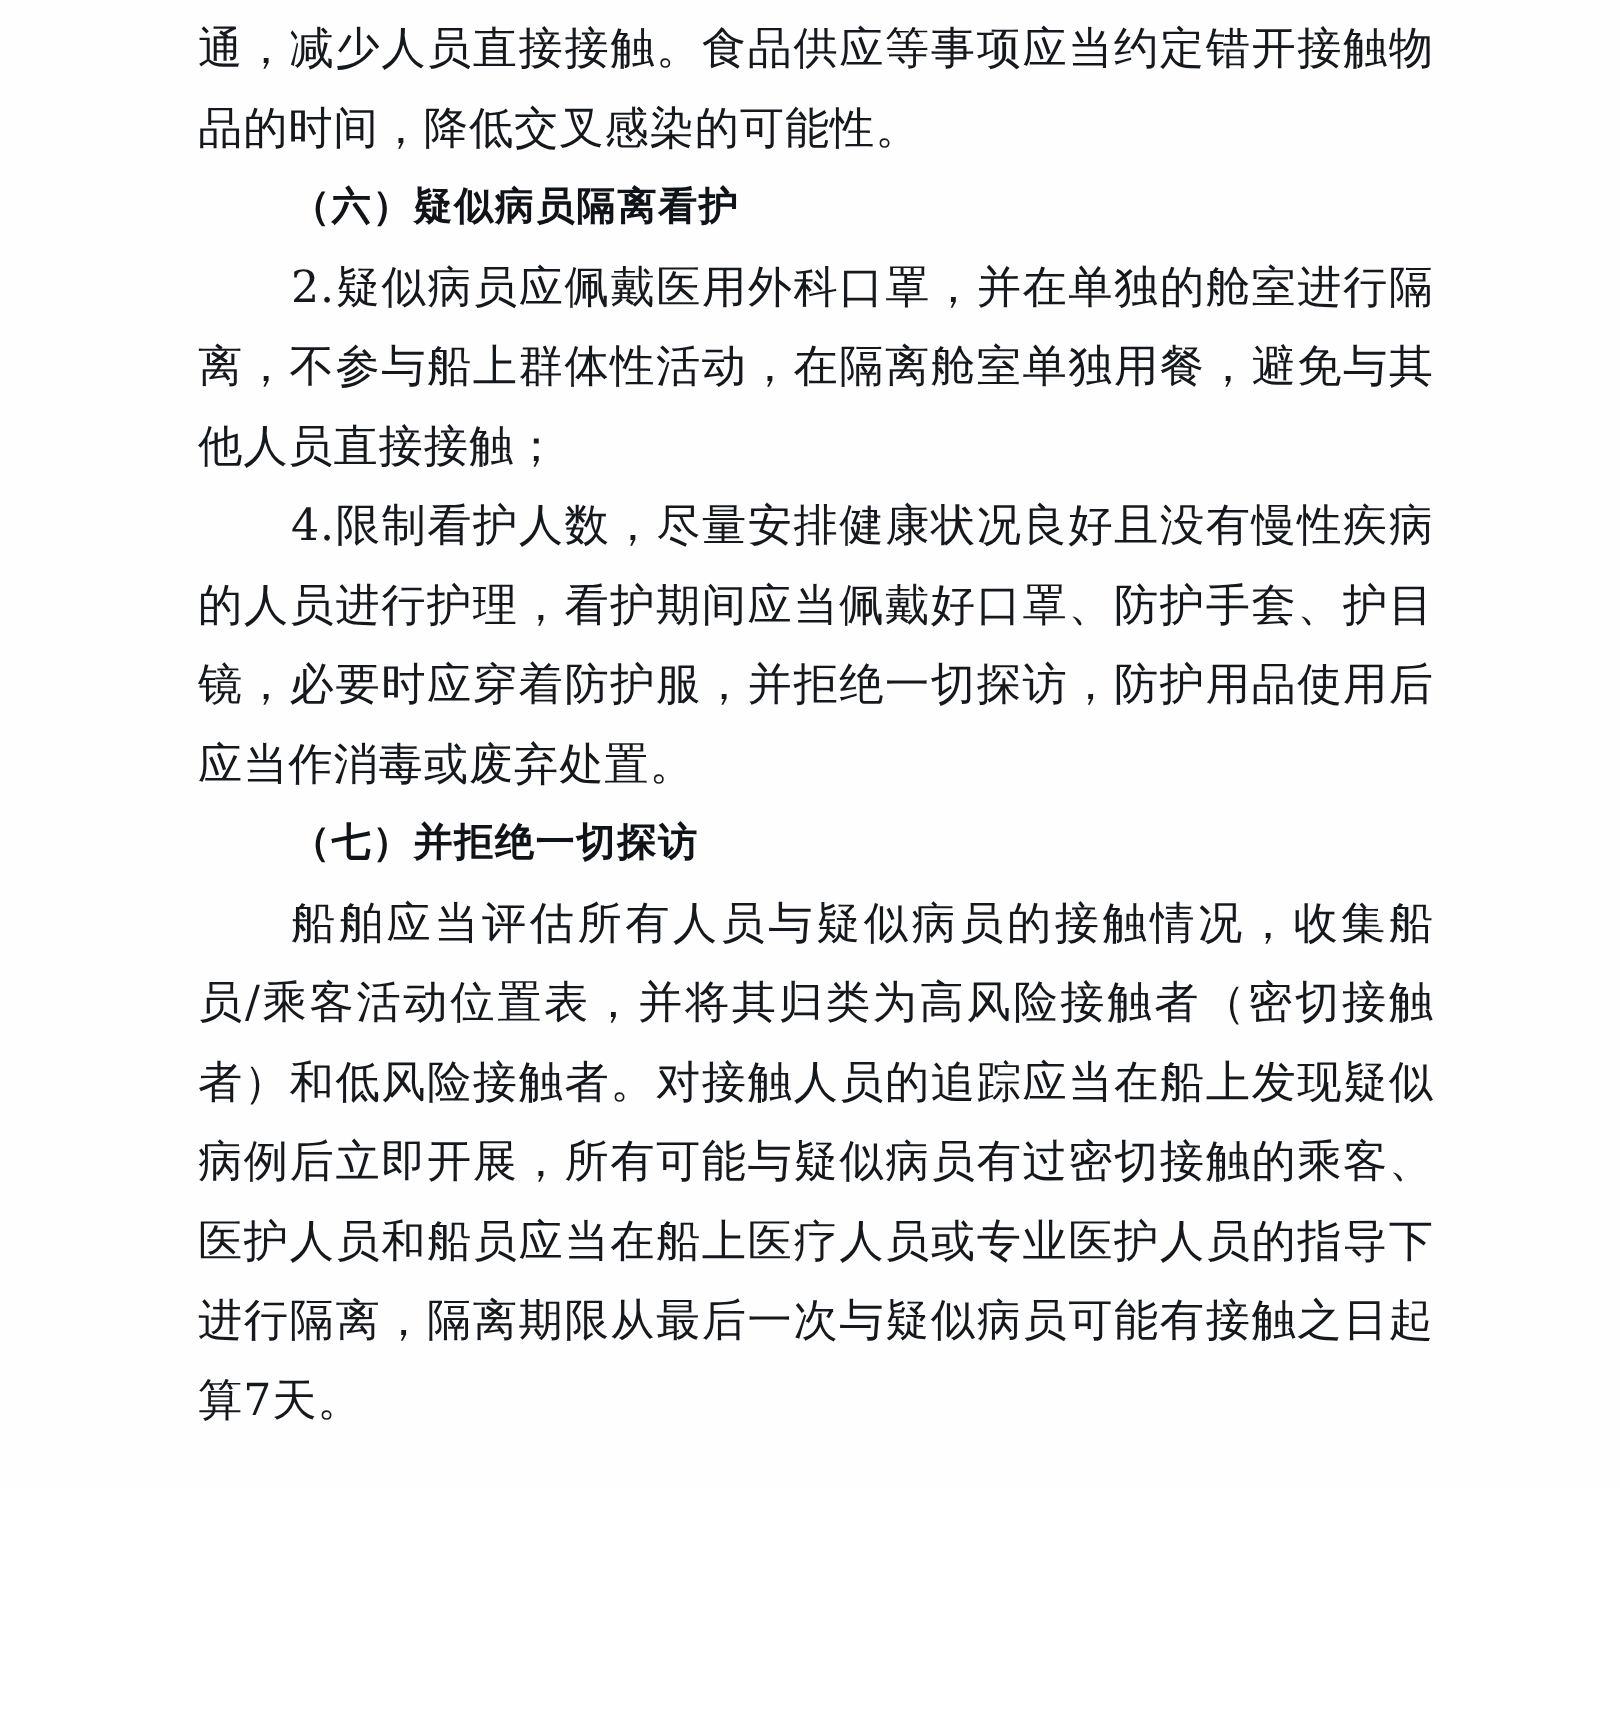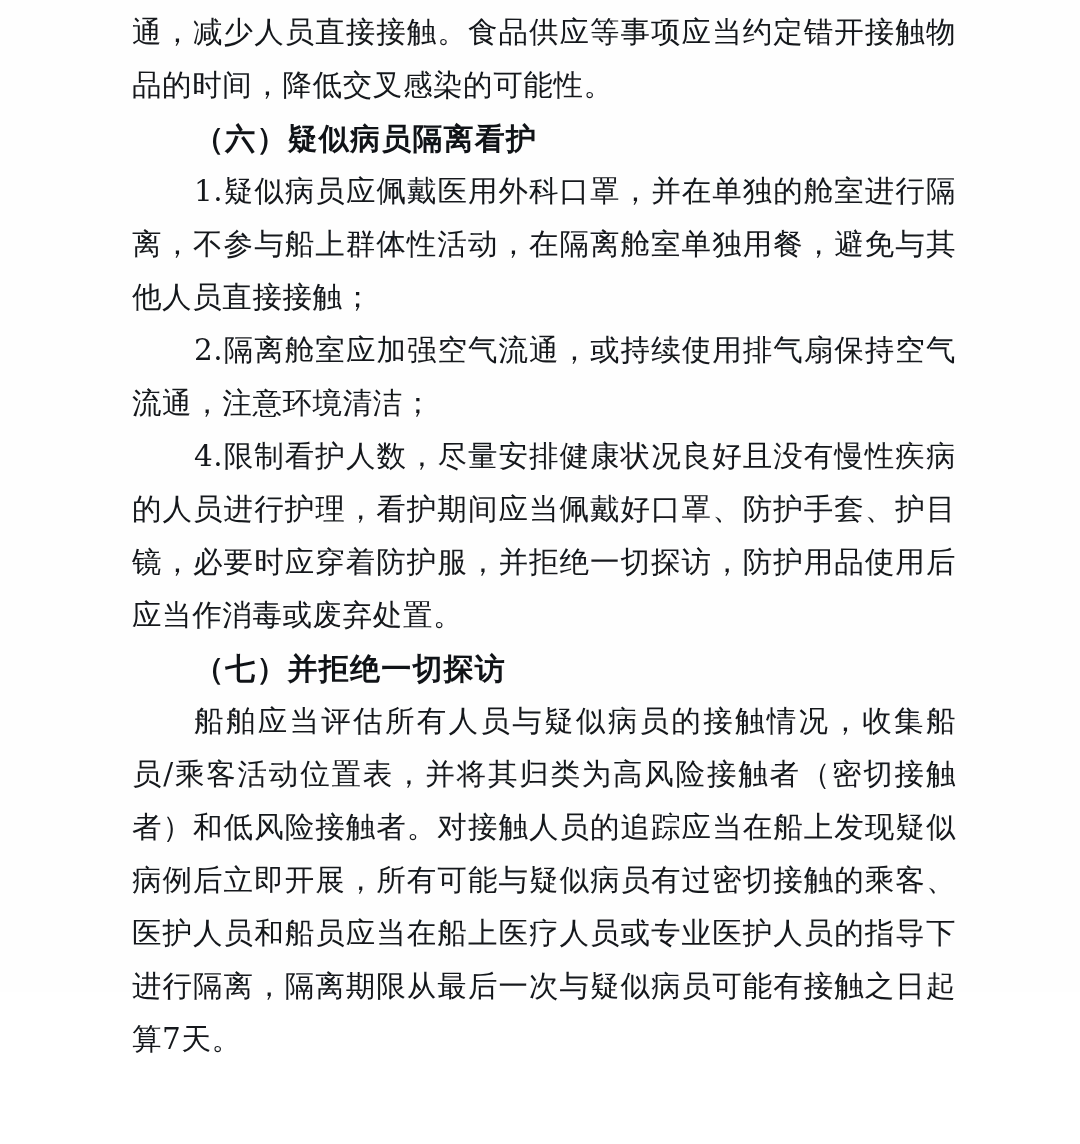--- a/index.html
+++ b/index.html
@@ -36,21 +36,21 @@
     text-justify: inter-ideograph;
     margin: 0;
     color: #15181c;
     font-family: "DejaVu Serif", serif;
     font-weight: 400;
   }
   .para.indent {
     text-indent: 62px;
   }
   .heading {
-    font-size: 30px;
+    font-size: 26px;
     line-height: 53px;
     letter-spacing: 1.2px;
     margin: 0;
     text-indent: 62px;
     font-weight: 700;
     color: #101317;
     font-family: "DejaVu Serif", serif;
   }
   .block {
     margin: 0;
@@ -59,23 +59,22 @@
 </head>
 <body>
 
 <div class="page">
   <div class="content">
 
     <p class="para block">通，减少人员直接接触。食品供应等事项应当约定错开接触物品的时间，降低交叉感染的可能性。</p>
 
     <p class="heading block">（六）疑似病员隔离看护</p>
 
-    <p class="para indent block">1.疑似病员应佩戴医用外科口罩，并在单独的舱室进行隔离，不参与船上群体性活动，在隔离舱室单独用餐，避免与其他人员直接接触；</p>
+    <p class="para indent block">2.疑似病员应佩戴医用外科口罩，并在单独的舱室进行隔离，不参与船上群体性活动，在隔离舱室单独用餐，避免与其他人员直接接触；</p>
 
-    <p class="para indent block">2.隔离舱室应加强空气流通，或持续使用排气扇保持空气流通，注意环境清洁；</p>
 
 
     <p class="para indent block">4.限制看护人数，尽量安排健康状况良好且没有慢性疾病的人员进行护理，看护期间应当佩戴好口罩、防护手套、护目镜，必要时应穿着防护服，并拒绝一切探访，防护用品使用后应当作消毒或废弃处置。</p>
 
     <p class="heading block">（七）并拒绝一切探访</p>
 
     <p class="para indent block">船舶应当评估所有人员与疑似病员的接触情况，收集船员/乘客活动位置表，并将其归类为高风险接触者（密切接触者）和低风险接触者。对接触人员的追踪应当在船上发现疑似病例后立即开展，所有可能与疑似病员有过密切接触的乘客、医护人员和船员应当在船上医疗人员或专业医护人员的指导下进行隔离，隔离期限从最后一次与疑似病员可能有接触之日起算7天。</p>
 
   </div>
 </div>

